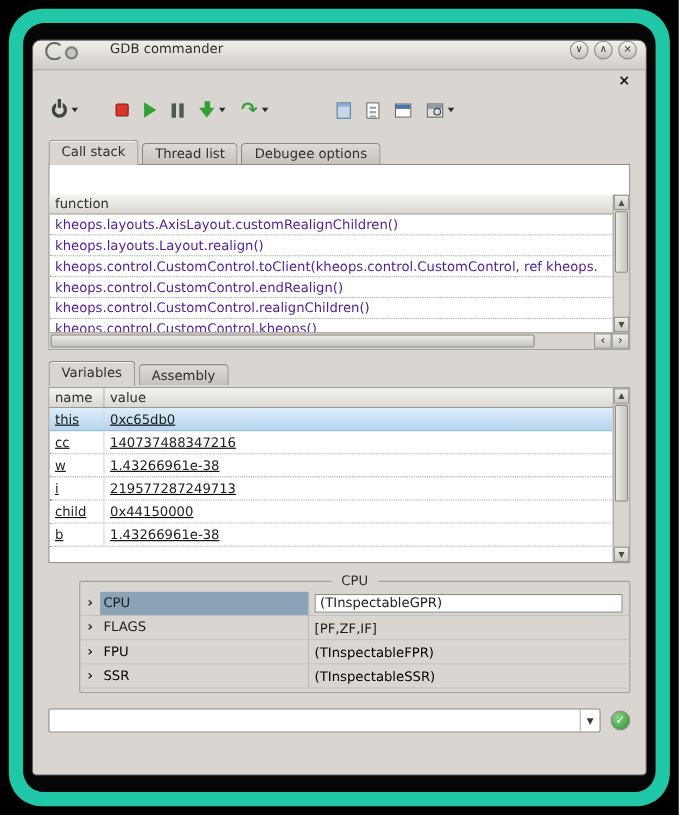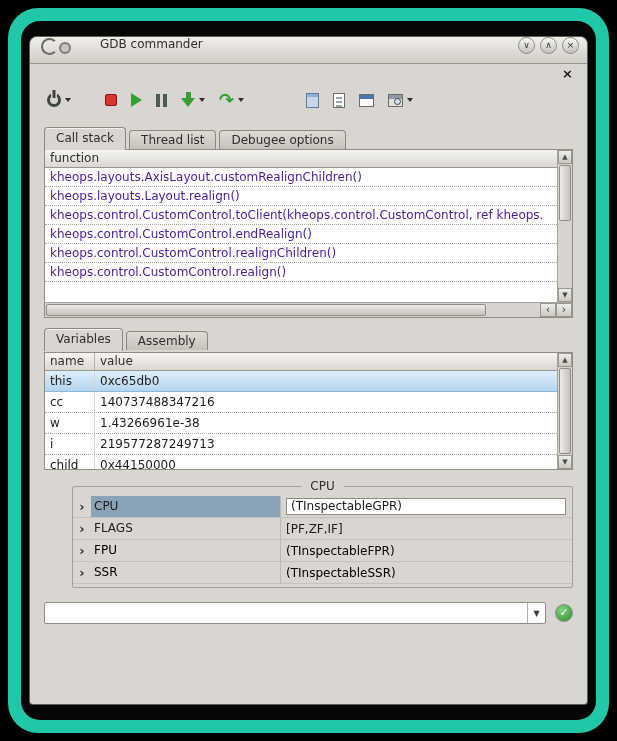--- a/index.html
+++ b/index.html
@@ -50,45 +50,45 @@
   .ico-win2::before { content:""; display:block; height:4px; background:#8f9aa6; }
   .ico-win2::after { content:""; position:absolute; right:1px; bottom:1px; width:5px; height:5px; border:1.5px solid #444; border-radius:50%; background:#cfe0ef; }
 
   
   .tabbar { display:flex; align-items:flex-end; height:24px; margin-top:8px; position:relative; z-index:2; }
   .tab { font-size:12px; color:#2f2e2b; background:linear-gradient(#dedbd6,#c6c3bd); border:1px solid #8a877f; border-bottom:none; border-radius:4px 4px 0 0; padding:2px 11px; height:19px; line-height:15px; margin-right:3px; }
   .tab.active { background:#d9d6d1; padding:3px 11px; height:23px; margin-bottom:-1px; box-shadow:inset 0 1px 0 #f4f3f1; }
 
   
   .cs-frame { height:169px; border:1px solid #8f8c86; background:#fff; display:flex; flex-direction:column; position:relative; z-index:1; }
-  .cs-top { flex:1; display:flex; min-height:0; }
+  .cs-top { flex:1; display:flex; min-height:0;margin-top:27px; }
   .cs-main { flex:1; min-width:0; display:flex; flex-direction:column; }
   .col-header { height:18px; background:linear-gradient(#f5f4f2,#dbd8d3); border-bottom:1px solid #9a978f; font-size:12px; line-height:17px; color:#2f2e2b; }
   .cs-header { padding-left:5px; }
   .cs-body { flex:1; overflow:hidden; }
   .cs-row { height:19px; line-height:19px; font-size:12px; color:#4c1d95; padding-left:5px; border-bottom:1px dotted #a8a5a0; white-space:nowrap; overflow:hidden; }
   .vscroll { width:15px; border-left:1px solid #a8a5a0; background:#d7d4cf; display:flex; flex-direction:column; align-items:stretch; }
   .sb-btn { height:14px; font-size:7px; text-align:center; line-height:13px; color:#4a4a45; background:linear-gradient(#eeedea,#ccc9c3); border:1px solid #9a978f; }
   .sb-thumb { background:linear-gradient(90deg,#ecebe8,#c6c3bd); border:1px solid #8f8c86; border-radius:2px; margin:1px; }
   .sb-fill { flex:1; }
   .hscroll { height:15px; border-top:1px solid #a8a5a0; background:#d7d4cf; display:flex; }
   .h-thumb { width:440px; background:linear-gradient(#ecebe8,#c6c3bd); border:1px solid #8f8c86; border-radius:2px; margin:1px; }
   .h-btn { width:16px; height:100%; font-size:11px; line-height:12px; text-align:center; color:#3c3c38; background:linear-gradient(#eeedea,#ccc9c3); border:1px solid #9a978f; }
 
   
   .filter-row { display:flex; align-items:center; height:26px; margin-top:6px; }
   .filter-input { flex:1; height:20px; border:1px solid #8f8c86; border-radius:3px; background:#fff; font-size:12px; padding:0 6px; color:#333; font-family:"DejaVu Sans", sans-serif; }
   .filter-input::placeholder { color:#9a978f; }
   .filter-ico { width:22px; display:flex; justify-content:center; }
-  .var-frame { height:118px; border:1px solid #8f8c86; background:#fff; display:flex; margin-top:2px; }
+  .var-frame { height:160px; border:1px solid #8f8c86; background:#fff; display:flex; margin-top:2px; }
   .var-main { flex:1; min-width:0; display:flex; flex-direction:column; }
   .var-header { display:flex; }
   .vh-name { width:50px; padding-left:5px; border-right:1px solid #b3b0aa; }
   .vh-value { flex:1; padding-left:5px; }
-  .var-body { flex:1; overflow:hidden; }
+  .var-body { flex:1; overflow:hidden;text-decoration:underline; }
   .var-row { display:flex; height:21px; line-height:21px; font-size:12px; color:#1d1c1a; border-bottom:1px dotted #a8a5a0; }
   .vc-name { width:50px; padding-left:5px; border-right:1px solid #dad7d2; overflow:hidden; }
   .vc-value { flex:1; padding-left:5px; white-space:nowrap; overflow:hidden; }
   .var-row.selected { background:linear-gradient(#ddeefa,#b4d5ee); border-bottom:1px solid #8cb8dc; }
 
   
   .cpu-box { margin-top:16px; height:102px; border:1px solid #a3a09a; border-radius:2px; position:relative; padding-top:9px;margin-left:28px; }
   .cpu-title { position:absolute; top:-8px; left:50%; transform:translateX(-50%); background:#d9d6d1; padding:0 9px; font-size:12px; color:#2f2e2b; }
   .cpu-row { display:flex; align-items:stretch; height:22px; border-bottom:1px solid #c5c2bc; font-size:12px; }
   .cpu-exp { width:18px; text-align:center; line-height:21px; font-size:13px; color:#2f2e2a; font-weight:bold; }
@@ -187,21 +187,21 @@
     <div class="cs-frame">
       <div class="cs-top">
         <div class="cs-main">
           <div class="col-header cs-header">function</div>
           <div class="cs-body">
             <div class="cs-row">kheops.layouts.AxisLayout.customRealignChildren()</div>
             <div class="cs-row">kheops.layouts.Layout.realign()</div>
             <div class="cs-row">kheops.control.CustomControl.toClient(kheops.control.CustomControl, ref kheops.</div>
             <div class="cs-row">kheops.control.CustomControl.endRealign()</div>
             <div class="cs-row">kheops.control.CustomControl.realignChildren()</div>
-            <div class="cs-row">kheops.control.CustomControl.realign()</div>
+            <div class="cs-row">kheops.control.CustomControl.kheops()</div>
           </div>
         </div>
         <div class="vscroll">
           <span class="sb-btn">▲</span>
           <span class="sb-thumb" style="height:56px;"></span>
           <span class="sb-fill"></span>
           <span class="sb-btn">▼</span>
         </div>
       </div>
       <div class="hscroll">

